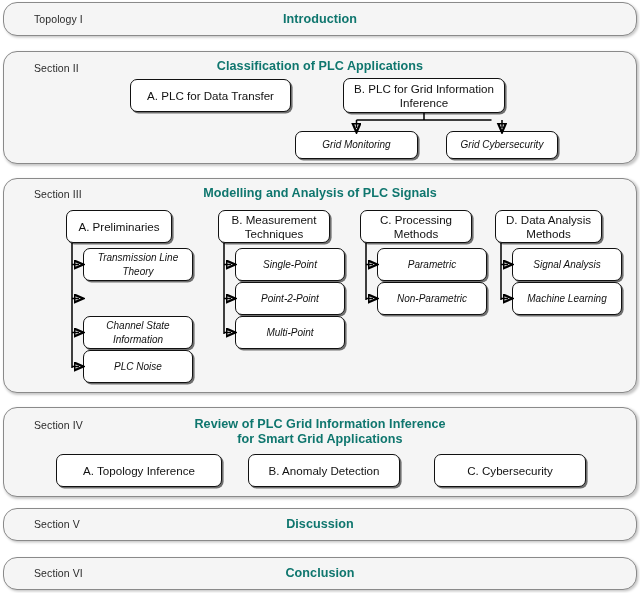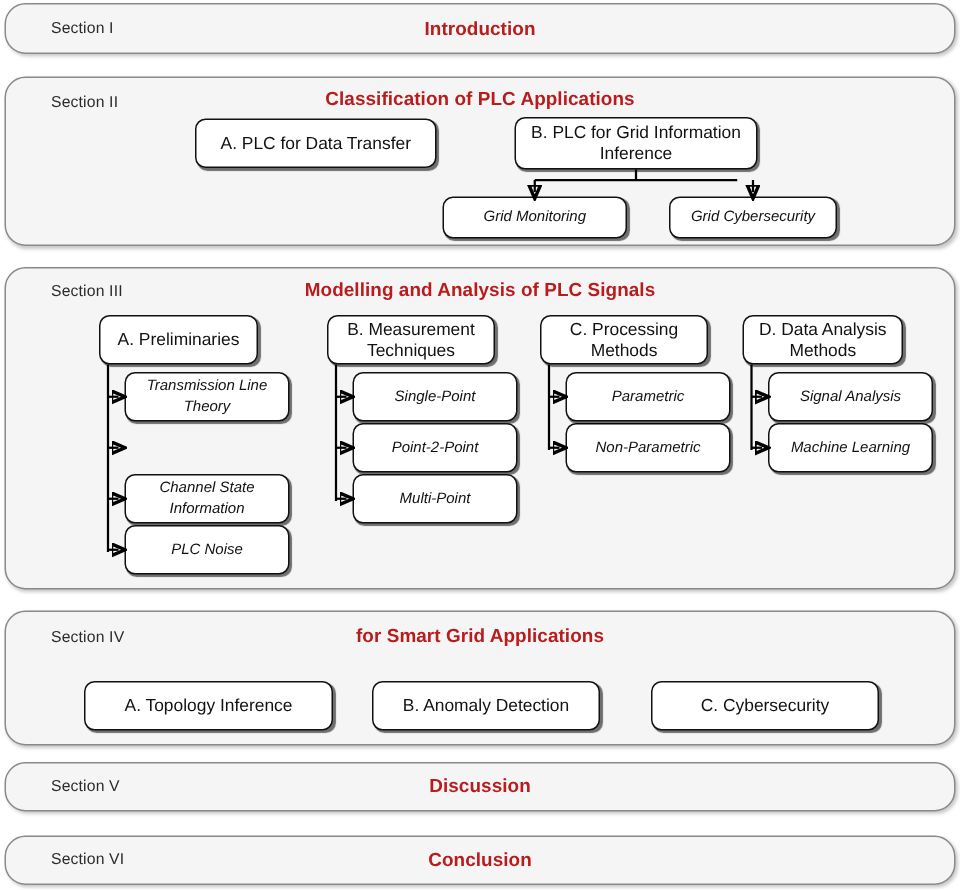--- a/index.html
+++ b/index.html
@@ -40,21 +40,21 @@
     white-space: nowrap;
     letter-spacing: 0.1px;
   }
   .section-title {
     position: absolute;
     left: 0;
     width: 100%;
     text-align: center;
     font-size: 12.6px;
     font-weight: bold;
-    color: #b91c1c;
+    color: #0f766e;
     line-height: 15px;
     letter-spacing: 0.05px;
   }
 
   
   .box {
     position: absolute;
     box-sizing: border-box;
     background: #ffffff;
     border: 1.6px solid #111111;
@@ -88,21 +88,21 @@
     stroke: #000000;
     stroke-width: 1.5px;
   }
 </style>
 </head>
 <body>
 
 <div id="diagram">
 
   <div class="section" style="left:3px; top:2px; width:634px; height:34px;">
-    <div class="section-label" style="top:10px;">Section I</div>
+    <div class="section-label" style="top:10px;">Topology I</div>
     <div class="section-title" style="top:9px;">Introduction</div>
   </div>
 
   <div class="section" style="left:3px; top:51px; width:634px; height:113px;">
     <div class="section-label" style="top:10px;">Section II</div>
     <div class="section-title" style="top:7px;">Classification of PLC Applications</div>
   </div>
 
   <div class="box" style="left:130px; top:79px; width:161px; height:33px;">A. PLC for Data Transfer</div>
 
@@ -165,20 +165,21 @@
     <path d="M366,298.5 L373,298.5" marker-end="url(#arw)"></path>
 
     <path d="M501,243 L501,300"></path>
     <path d="M501,264.5 L508,264.5" marker-end="url(#arw)"></path>
     <path d="M501,298.5 L508,298.5" marker-end="url(#arw)"></path>
   </svg>
 
   <div class="section" style="left:3px; top:407px; width:634px; height:90px;">
     <div class="section-label" style="top:11px;">Section IV</div>
     <div class="section-title" style="top:9px;">
+      <div>Review of PLC Grid Information Inference</div>
       <div>for Smart Grid Applications</div>
     </div>
   </div>
 
   <div class="box" style="left:56px; top:454px; width:166px; height:33px;">A. Topology Inference</div>
   <div class="box" style="left:248px; top:454px; width:152px; height:33px;">B. Anomaly Detection</div>
   <div class="box" style="left:434px; top:454px; width:152px; height:33px;">C. Cybersecurity</div>
 
   <div class="section" style="left:3px; top:508px; width:634px; height:33px;">
     <div class="section-label" style="top:9px;">Section V</div>

